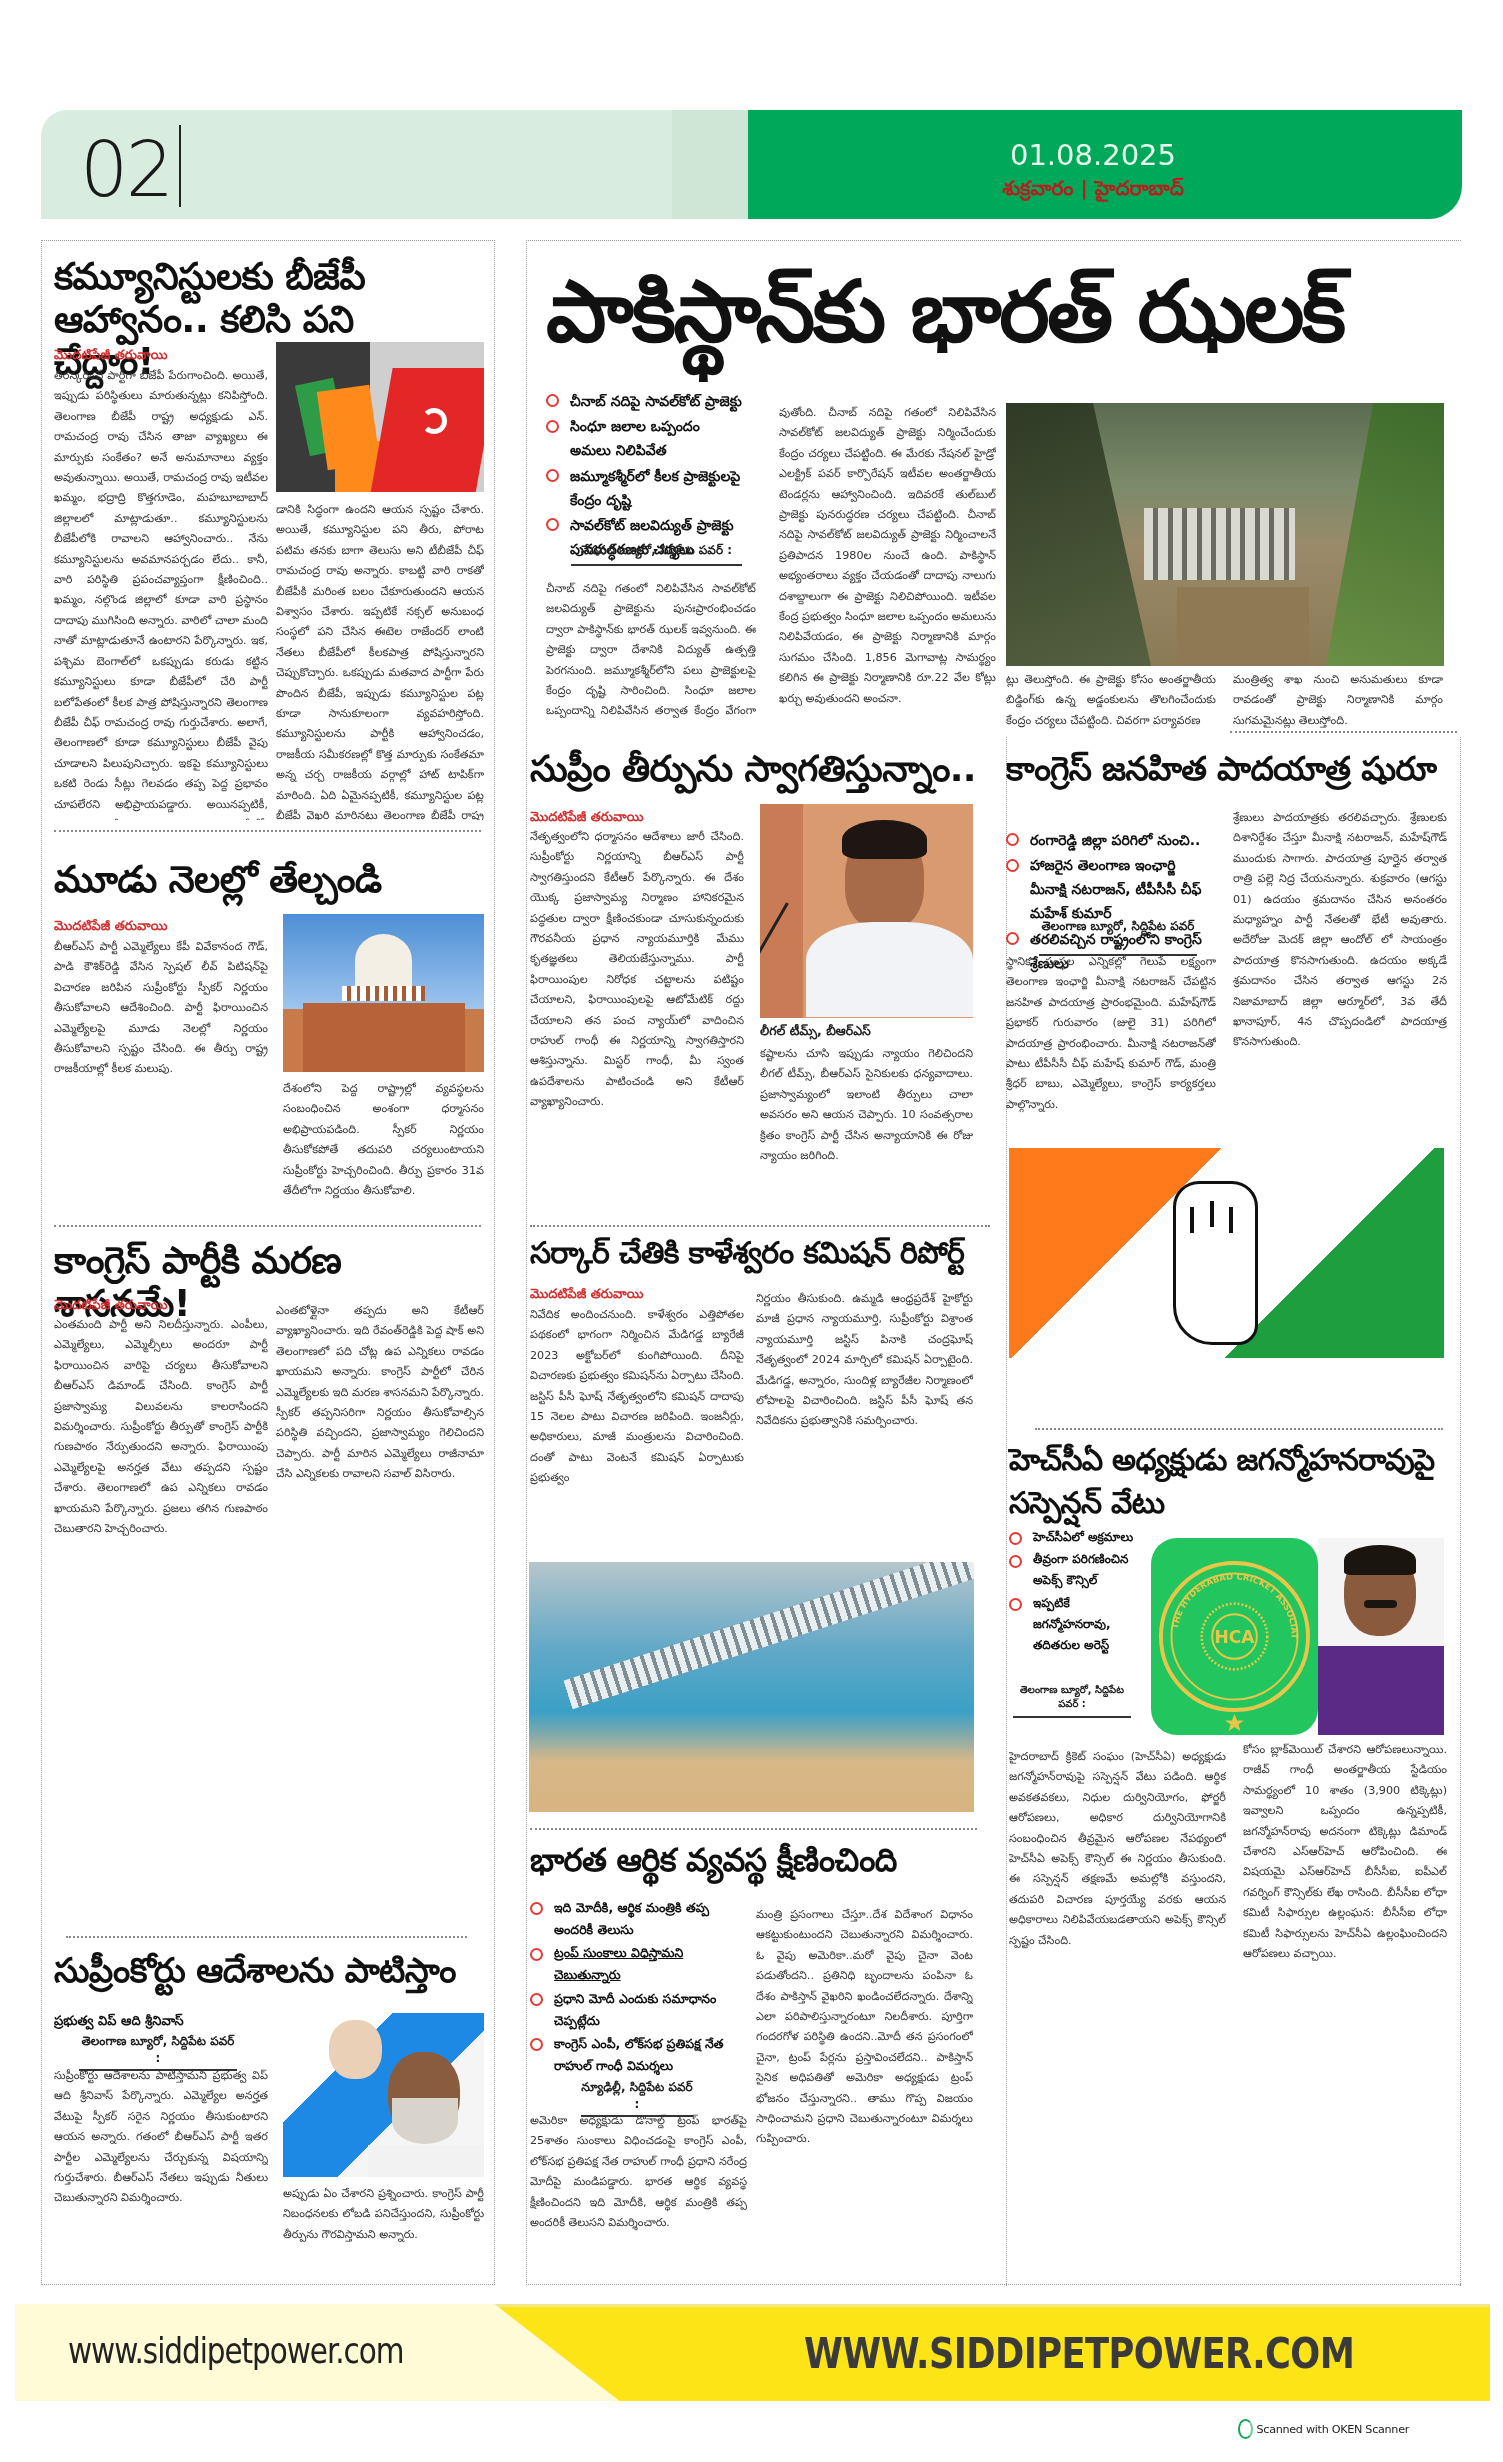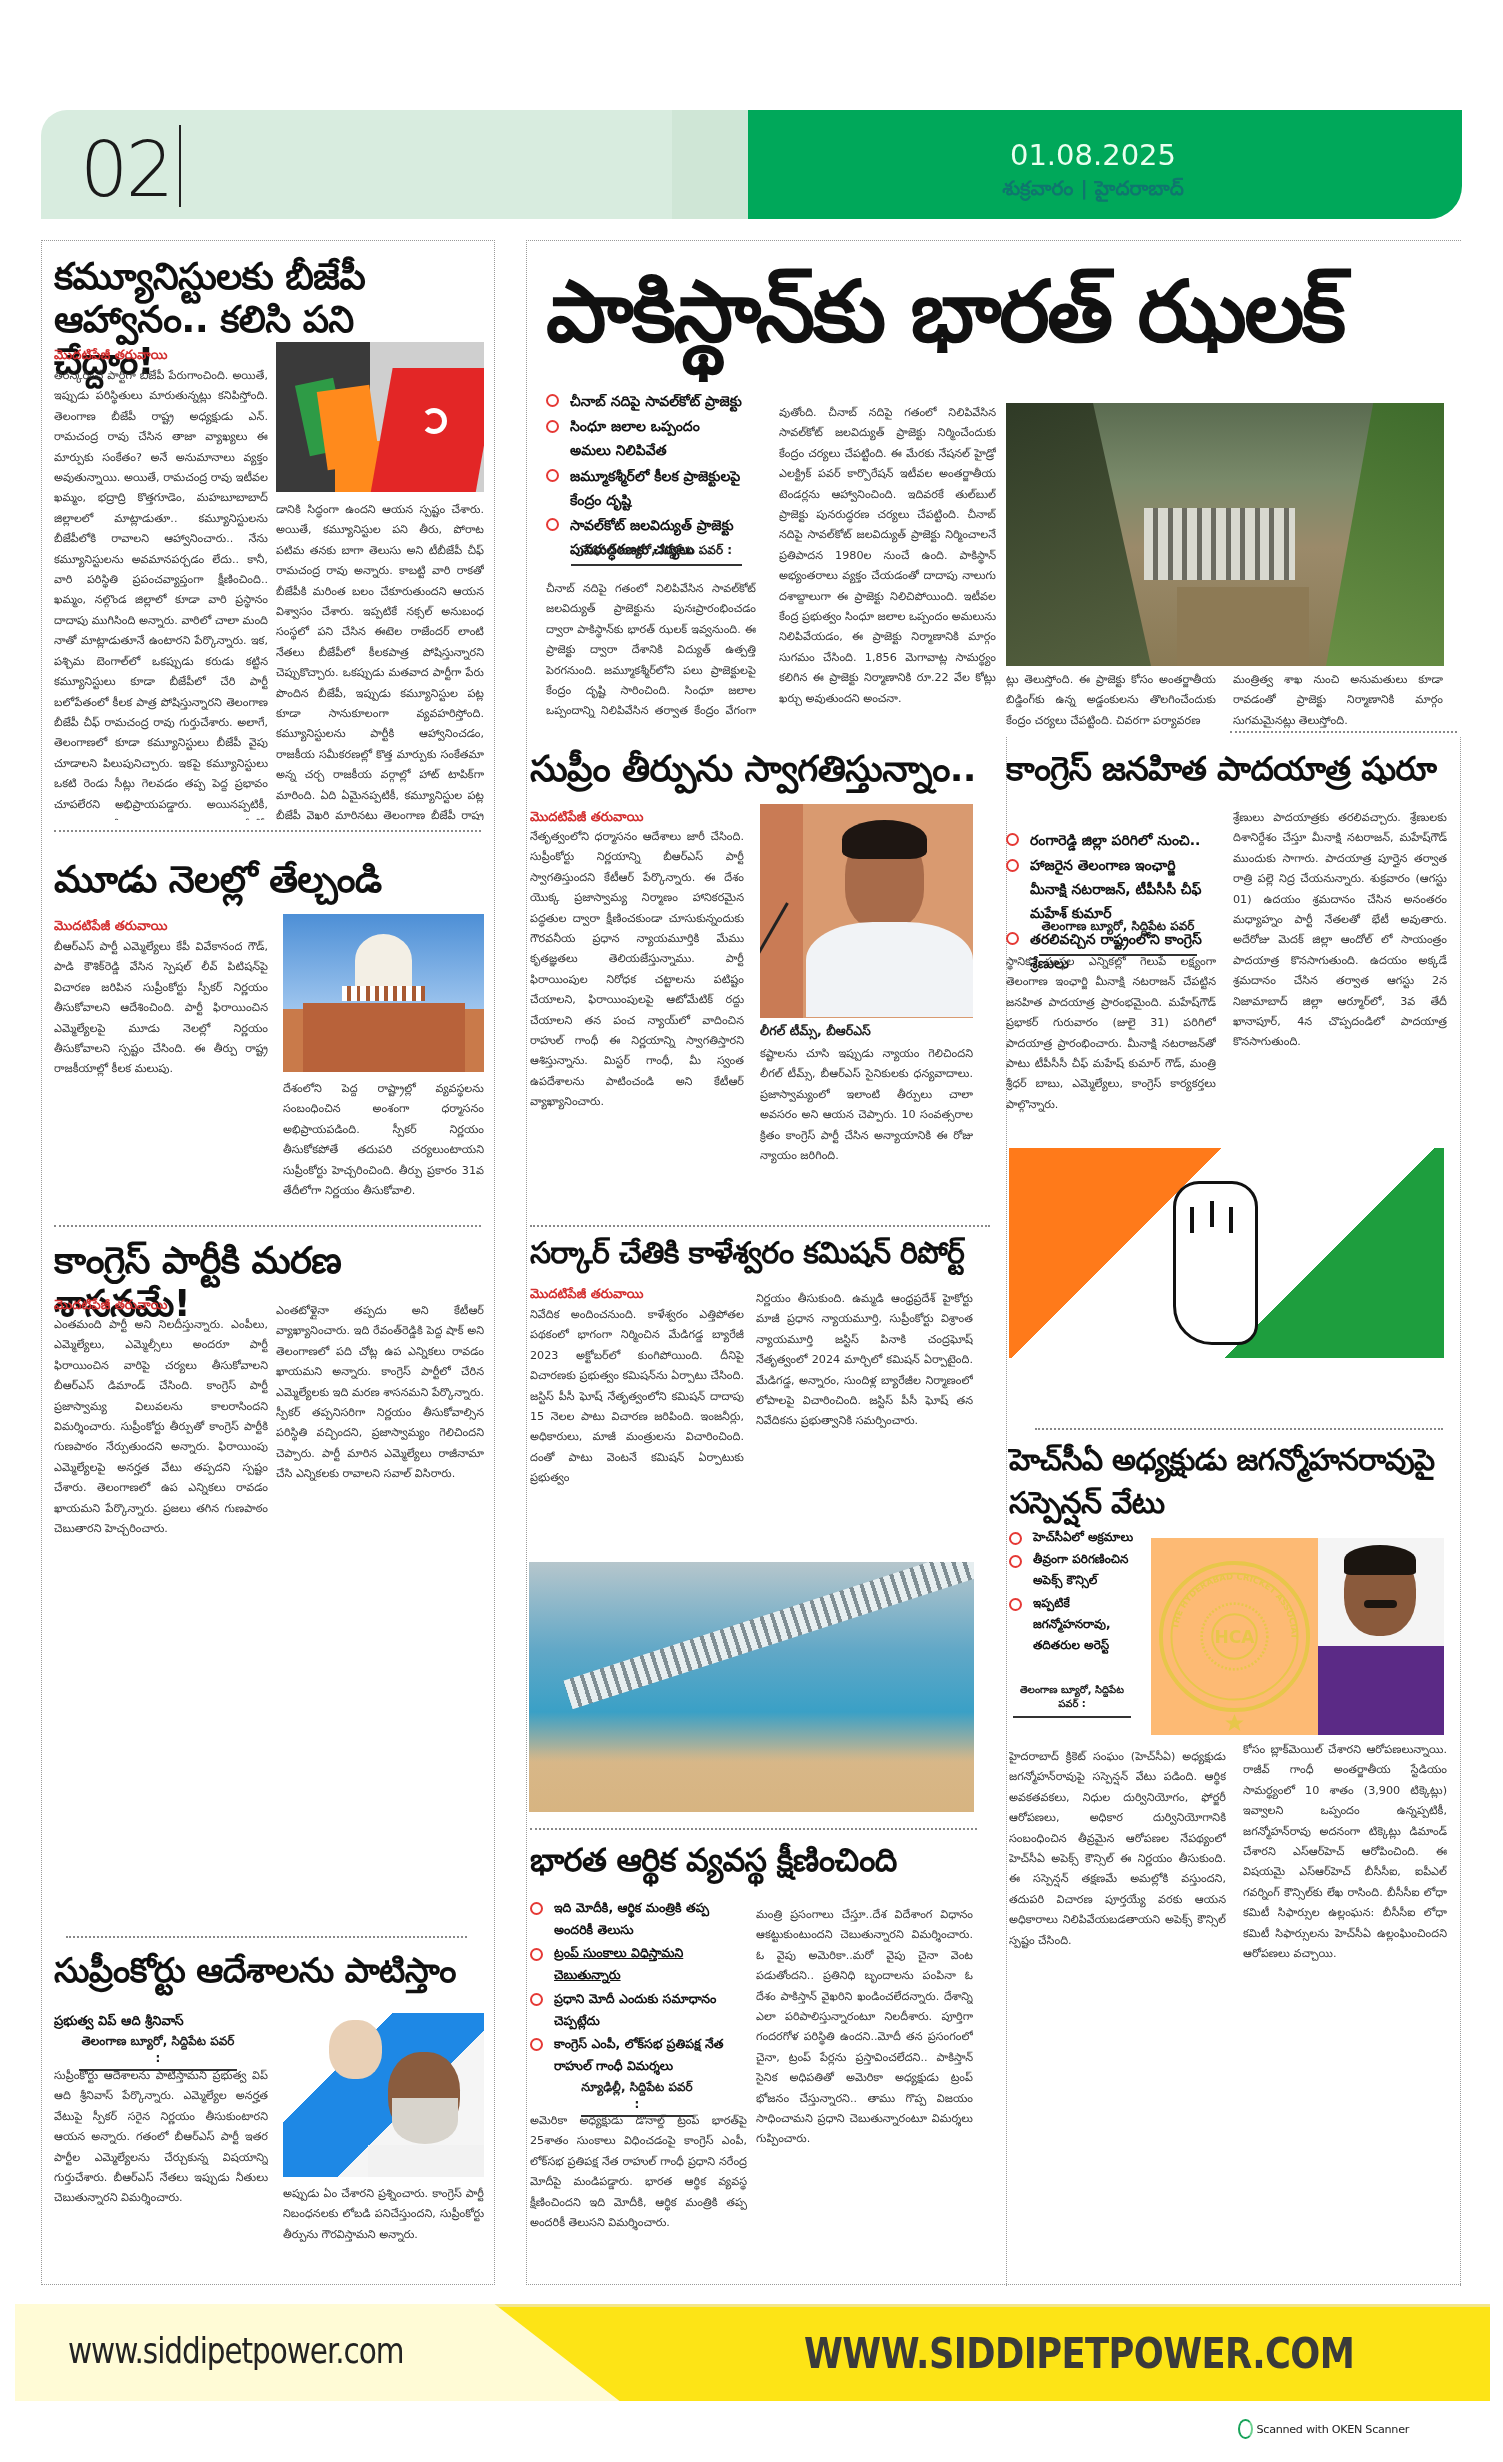--- a/index.html
+++ b/index.html
@@ -8,21 +8,21 @@
 
   
   .masthead { position: absolute; left: 41px; top: 110px; width: 1421px; height: 109px; }
   .mh-left { position: absolute; left: 0; top: 0; width: 720px; height: 109px; background: #d8ecdf; border-radius: 26px 0 0 0; }
   .mh-strip { position: absolute; left: 631px; top: 0; width: 89px; height: 109px; background: #cfe6d6; }
   .mh-right { position: absolute; left: 707px; top: 0; width: 714px; height: 109px; background: #00a85a; border-radius: 0 0 33px 0; }
   .page-num { position: absolute; left: 39px; top: 14.5px; font: 300 76px "DejaVu Sans", sans-serif; color: #1a1a1a; letter-spacing: -2.6px; }
   .mh-divider { position: absolute; left: 138px; top: 14.5px; width: 2px; height: 82px; background: #222; }
   .paper-name { position: absolute; left: 197px; top: 13px; font: bold 61px "DejaVu Sans", sans-serif; color: #1a237e; text-shadow: 2px 2px 0 #fff, 2.6px 2.6px 0 #c5cae9; letter-spacing: -2px; }
   .mh-date { position: absolute; left: 914px; top: 28px; width: 276px; text-align: center; font: 29px "DejaVu Sans", sans-serif; color: #eaffef; }
-  .mh-day { position: absolute; left: 914px; top: 66px; width: 276px; text-align: center; font: bold 20px "DejaVu Sans", sans-serif; color: #0f766e; }
+  .mh-day { position: absolute; left: 914px; top: 66px; width: 276px; text-align: center; font: bold 20px "DejaVu Sans", sans-serif; color: #b91c1c; }
 
   
   .frame { position: absolute; border: 1.3px dotted #999; }
   .hr-dotted { position: absolute; height: 0; border-top: 2px dotted #888; }
 
   .headline { position: absolute; font-family: "DejaVu Sans", sans-serif; font-weight: bold; color: #111; line-height: 1.15; letter-spacing: -0.7px; }
   .h-xl { font-size: 85px; letter-spacing: -2.6px; }
   .h-l  { font-size: 37px; }
   .h-m  { font-size: 32px; }
 
@@ -38,21 +38,21 @@
   .photo { position: absolute; overflow: hidden; }
 
   
   .ph-flags { background: linear-gradient(90deg, #3a3a3a 0 45%, #cfcfcf 45% 100%); }
   .ph-flags .f { position: absolute; }
   .ph-court { background: linear-gradient(180deg, #4d8fd6 0%, #9ec5ee 60%, #c97a4a 60%); }
   .ph-dam { background: linear-gradient(180deg, #5a6b50 0%, #7a8a6a 30%, #9b8a6a 55%, #8a7a55 100%); }
   .ph-ktr { background: linear-gradient(90deg, #c97b55 0 20%, #d99a70 20% 100%); }
   .ph-congress { background: linear-gradient(135deg, #ff7a1a 0 33%, #ffffff 33% 66%, #1e9e3e 66%); }
   .ph-barrage { background: linear-gradient(180deg, #b6c6cc 0%, #62a8c7 35%, #3aa0c6 60%, #d8b88a 80%); }
-  .ph-hca { background: #fdba74; }
+  .ph-hca { background: #22c55e; border-radius: 26px; }
   .ph-person { background: linear-gradient(180deg, #f4f4f4 0 55%, #5b2a86 55%); }
   .ph-adi { background: linear-gradient(135deg, #ffffff 0 30%, #1e88e5 30% 60%, #f5f5f5 60%); }
 
   
   .footer { position: absolute; left: 14.5px; top: 2304px; width: 1475px; height: 97px; background: #fde416; }
   .footer-left { position: absolute; left: 0; top: 0; width: 625px; height: 97px; background: #fffbd6; clip-path: polygon(0 0, 480px 0, 605px 97px, 0 97px); }
   .footer-top-line { position: absolute; left: 0; top: 0; width: 100%; height: 2.6px; background: #f3e68a; }
   .footer-url-small { position: absolute; left: 53px; top: 26px; font: 36px "DejaVu Sans", sans-serif; color: #222; letter-spacing: -1.3px; transform: scaleX(0.82); transform-origin: left; }
   .footer-url-big { position: absolute; left: 789px; top: 25px; font: bold 42px "DejaVu Sans", sans-serif; color: #3a3a3a; letter-spacing: -0.7px; transform: scaleX(0.84); transform-origin: left; }
   .scanner { position: absolute; left: 1238px; top: 2419px; display: flex; align-items: center; gap: 4px; }

